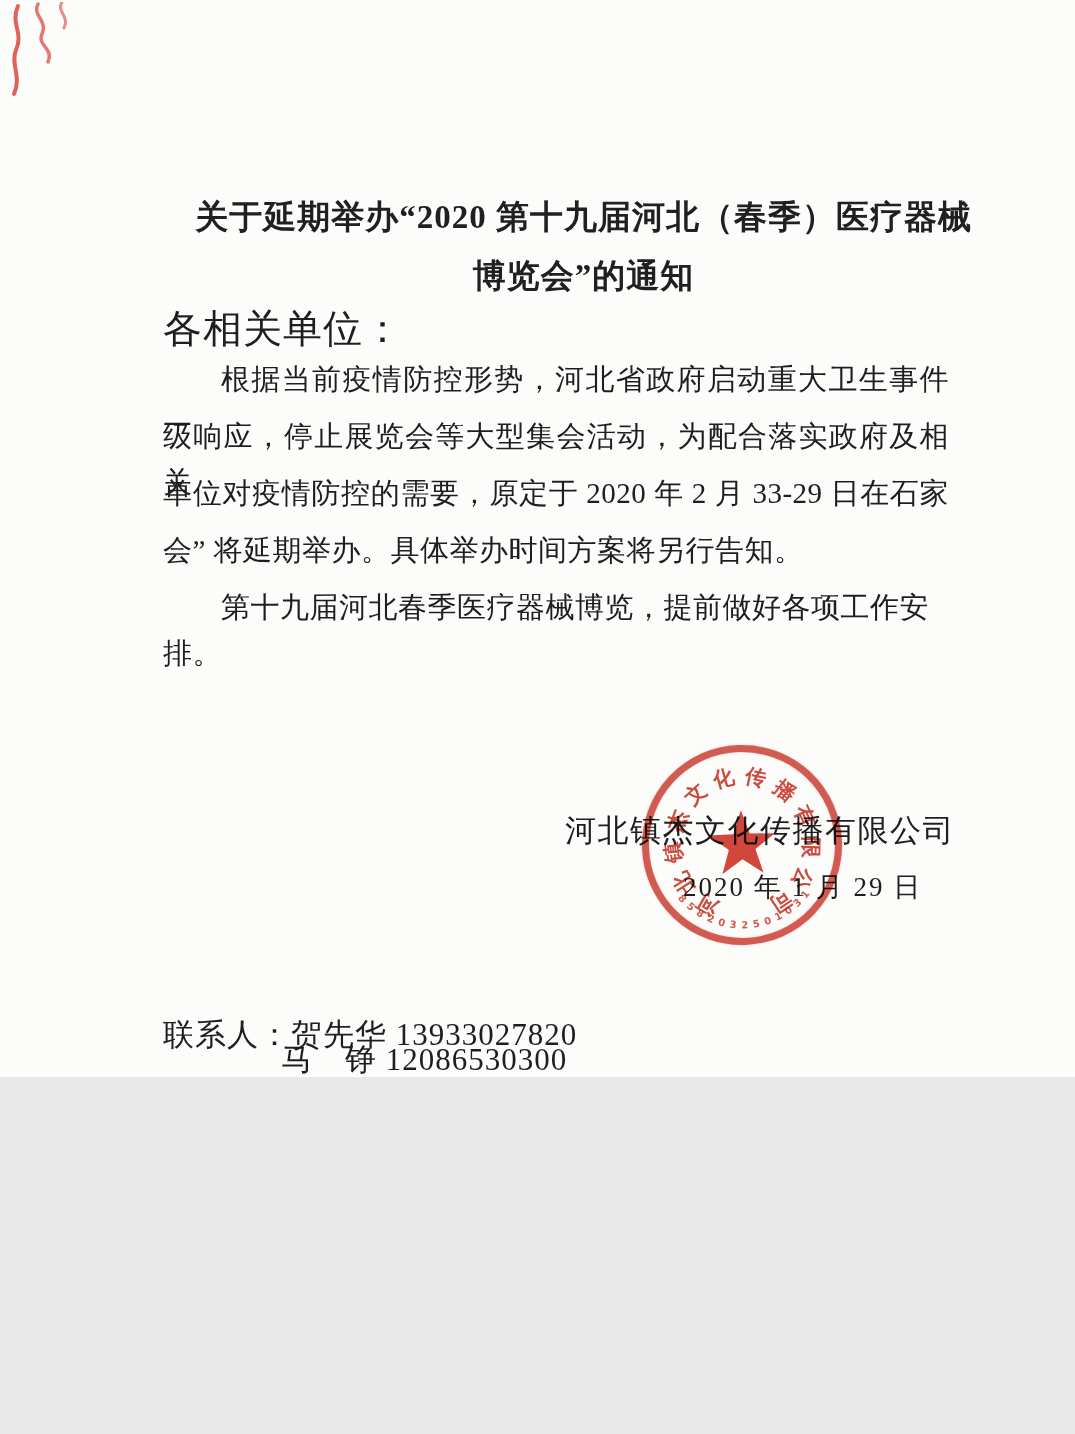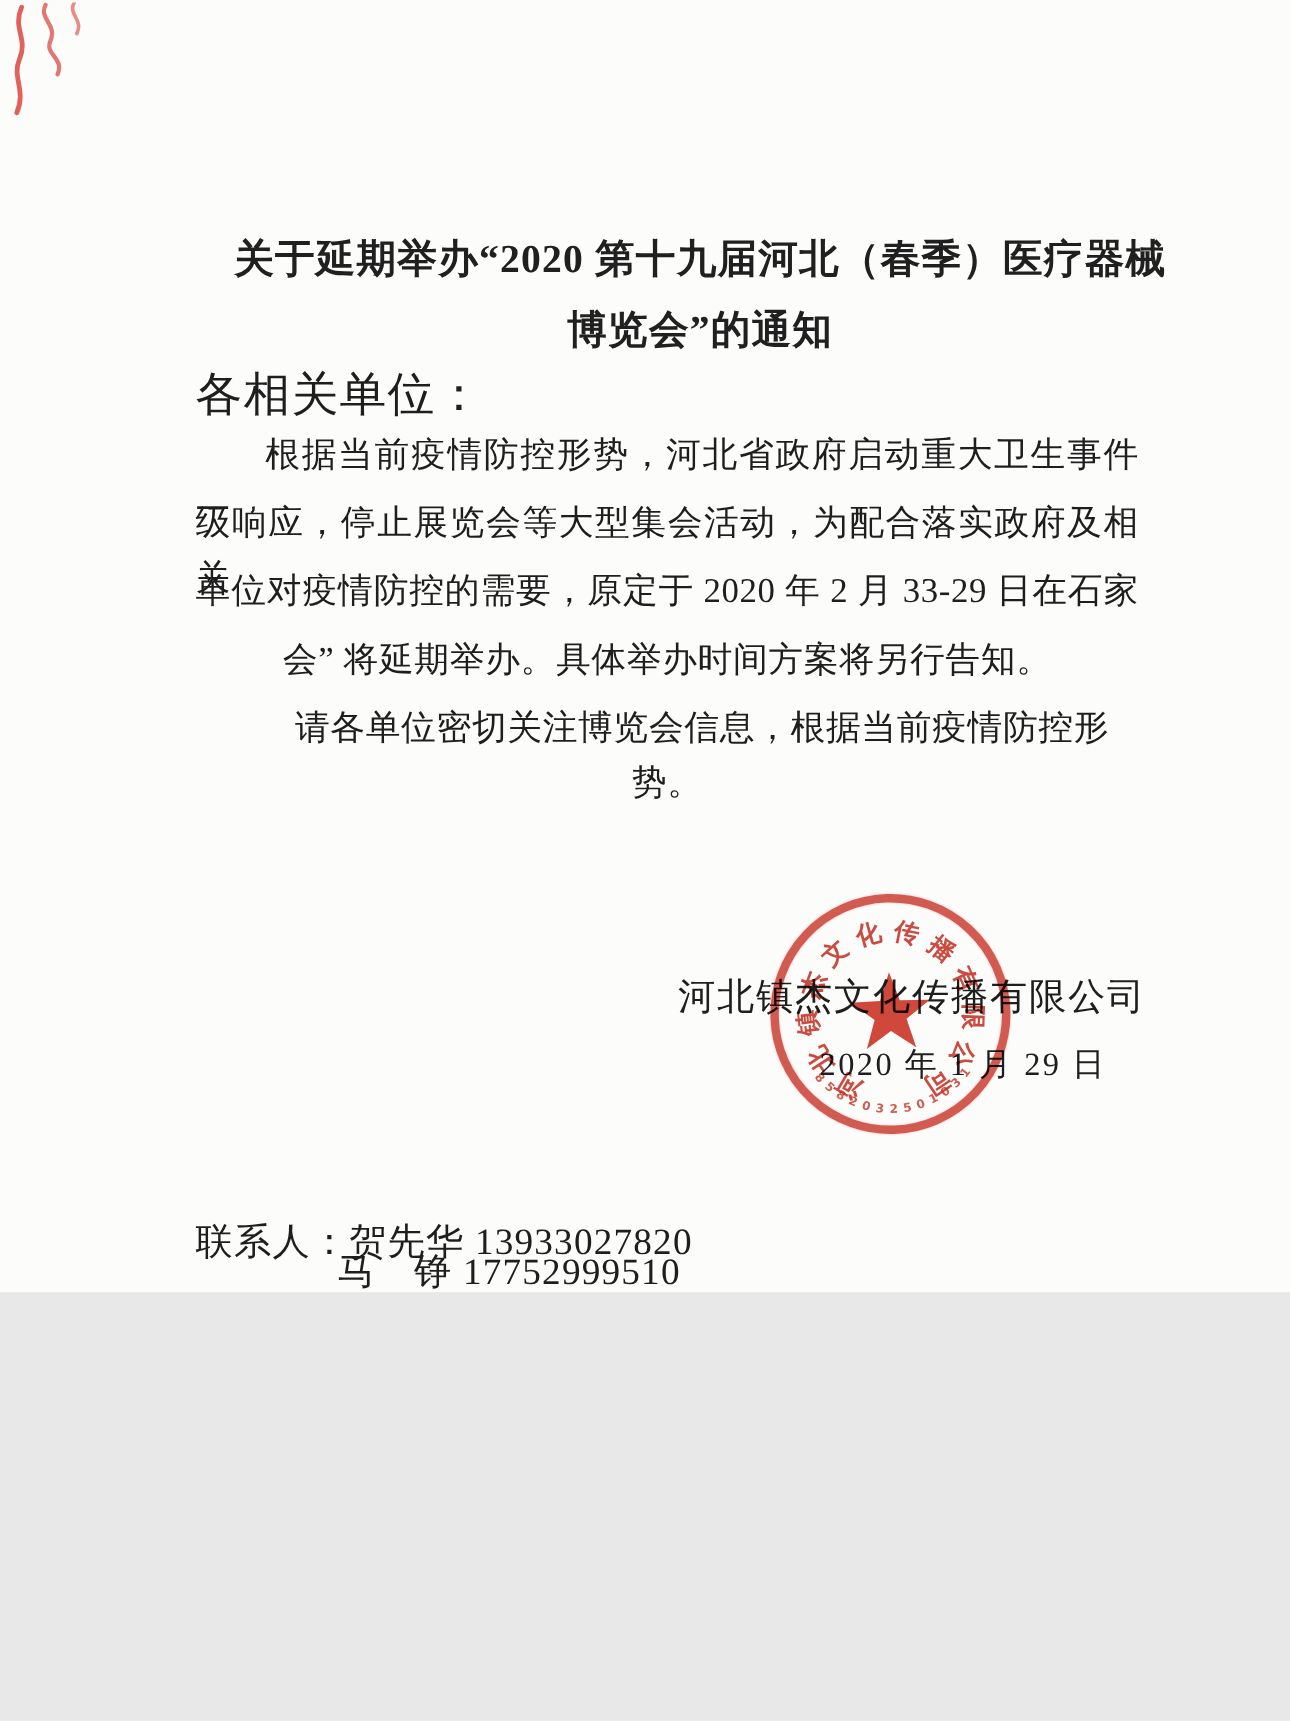--- a/index.html
+++ b/index.html
@@ -21,21 +21,21 @@
     color:#202020;
   }
   .salutation{
     position:absolute;left:163px;top:302px;
     font-size:39px;letter-spacing:1px;
   }
   .bodytext{
     position:absolute;left:163px;top:356px;width:786px;
     font-size:29px;letter-spacing:.5px;
   }
-  .bline{height:57px;line-height:46px;text-align:center;}
+  .bline{height:57px;line-height:46px;}
   .bline.just{text-align:justify;text-align-last:justify;}
   .bline.indent{text-indent:2em;}
   .p2{margin-top:0px;}
   .sign-company{
     position:absolute;left:565px;top:810px;
     font-size:31px;letter-spacing:1.5px;
   }
   .sign-date{
     position:absolute;left:683px;top:869px;
     font-size:27px;letter-spacing:2px;
@@ -96,21 +96,21 @@
     <div>博览会”的通知</div>
   </div>
 
   <div class="salutation">各相关单位：</div>
 
   <div class="bodytext">
     <div class="bline just indent">根据当前疫情防控形势，河北省政府启动重大卫生事件一</div>
     <div class="bline just">级响应，停止展览会等大型集会活动，为配合落实政府及相关</div>
     <div class="bline just">单位对疫情防控的需要，原定于 2020 年 2 月 33-29 日在石家</div>
     <div class="bline">会” 将延期举办。具体举办时间方案将另行告知。</div>
-    <div class="bline indent p2">请各单位密切关注博览会信息，根据当前疫情防控形势。</div>
+    <div class="bline indent p2">第十九届河北春季医疗器械博览，提前做好各项工作安排。</div>
   </div>
 
   <div class="sign-company">河北镇杰文化传播有限公司</div>
   <div class="sign-date">2020 年 1 月 29 日</div>
 
   <div class="stamp">
     <div class="stamp-ring"></div>
     <div class="stamp-ringtext">
         <span style="transform: translate(-50%, -50%) rotate(-148deg) translateY(-69px);">河</span>
         <span style="transform: translate(-50%, -50%) rotate(-121.091deg) translateY(-69px);">北</span>
@@ -139,15 +139,15 @@
         <span style="transform: translate(-50%, -50%) rotate(8.33333deg) translateY(80px);">3</span>
         <span style="transform: translate(-50%, -50%) rotate(16.6667deg) translateY(80px);">0</span>
         <span style="transform: translate(-50%, -50%) rotate(25deg) translateY(80px);">2</span>
         <span style="transform: translate(-50%, -50%) rotate(33.3333deg) translateY(80px);">8</span>
         <span style="transform: translate(-50%, -50%) rotate(41.6667deg) translateY(80px);">5</span>
         <span style="transform: translate(-50%, -50%) rotate(50deg) translateY(80px);">8</span>
       </div>
   </div>
 
   <div class="contacts-line1"><span>联系人：</span><span>贺先华 13933027820</span></div>
-  <div class="contacts-line2"><span>马　铮 17752999510</span></div>
+  <div class="contacts-line2"><span>马　铮 12086530300</span></div>
 
 </div>
 
 </body></html>

